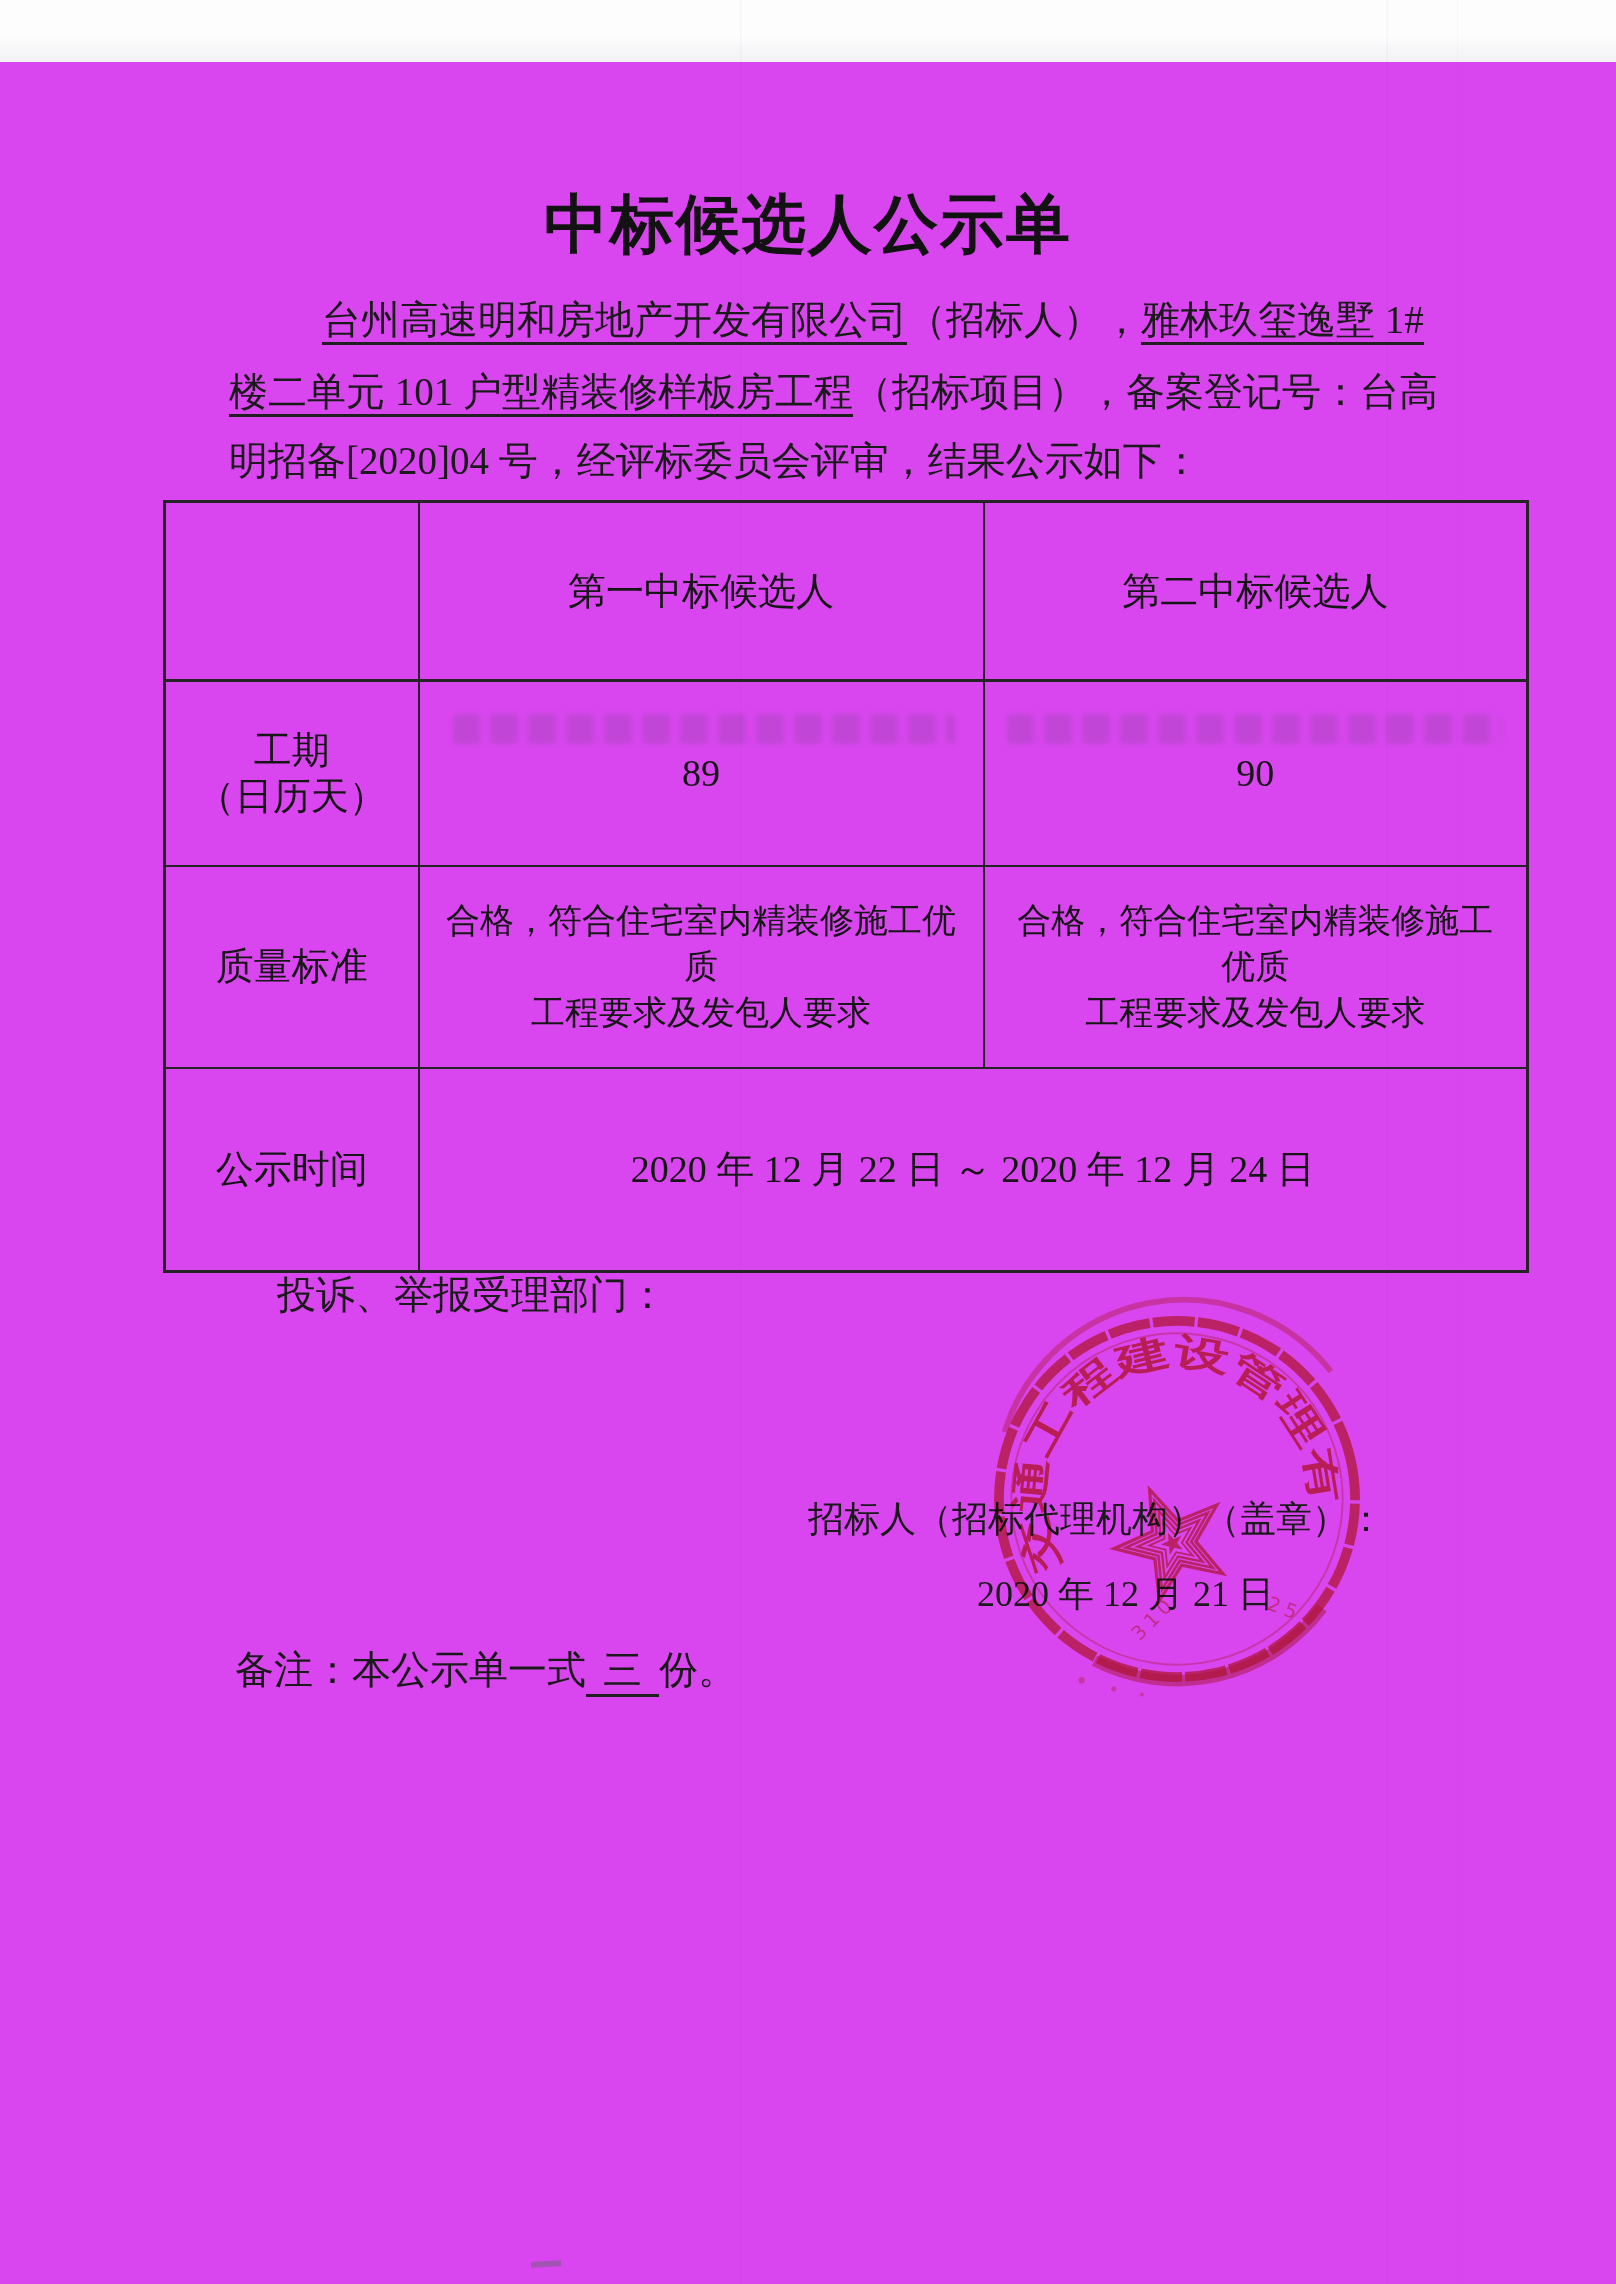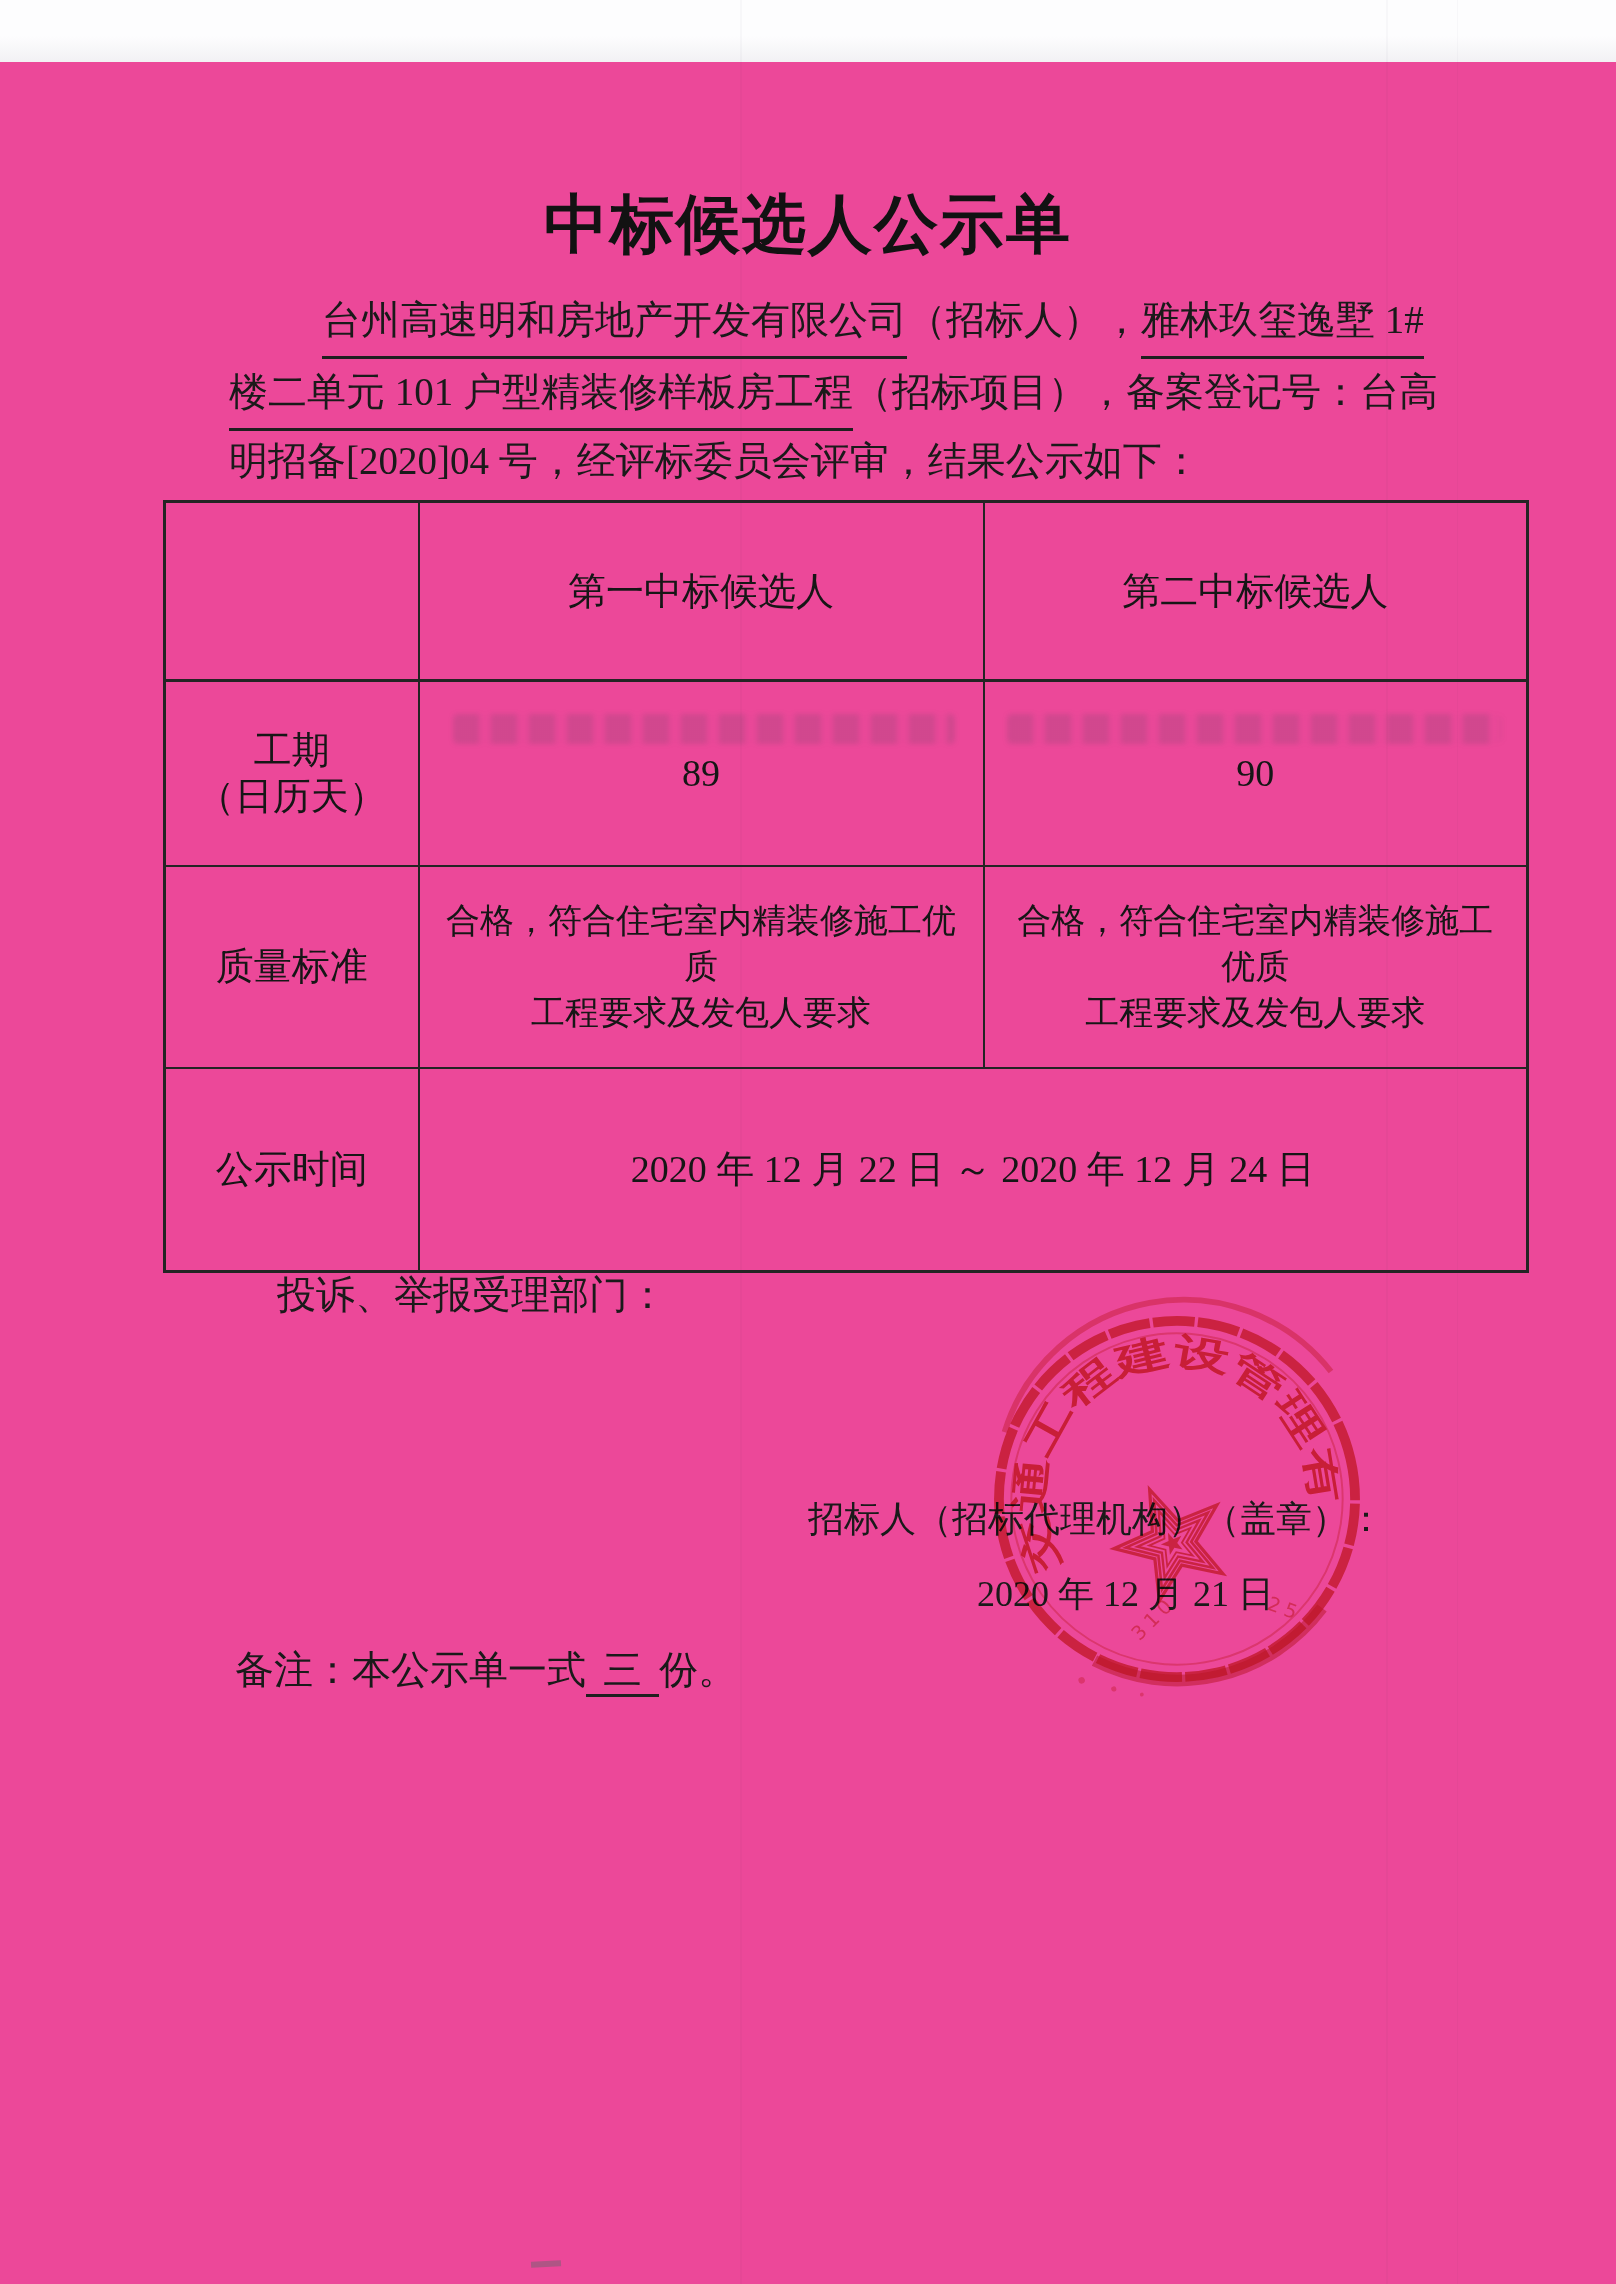--- a/index.html
+++ b/index.html
@@ -1,36 +1,36 @@
 <!DOCTYPE html>
 <html style="font-size:10.4px"><head>
 <meta charset="utf-8">
 <style>
   html,body{margin:0;padding:0;background:#d8d8dc;}
   .page{
     position:relative;
     width:1616px;height:2284px;
-    background:#ec4899;
+    background:#d946ef;
     overflow:hidden;
     font-family:"Liberation Serif","DejaVu Serif",serif;
     color:#1a1a1a;
   }
   .page::before{ 
     content:"";position:absolute;left:0;top:0;width:100%;height:62px;
     background:linear-gradient(180deg,#fdfdfe 0 36px,#f2f1f4 62px);
     pointer-events:none;
   }
   .streak{position:absolute;top:0;bottom:0;width:2px;background:rgba(40,40,60,.028);}
   .line{position:absolute;height:55px;line-height:55px;white-space:nowrap;font-size:39px;}
   .title{
     position:absolute;left:0;right:0;top:181px;text-align:center;
     font-family:"DejaVu Sans","Liberation Sans",sans-serif;
     font-weight:bold;font-size:64px;letter-spacing:2px;color:#121212;
   }
-  .ul{border-bottom:3.3px solid #1f1f1f;padding-bottom:15px;}
+  .ul{border-bottom:3.3px solid #1f1f1f;padding-bottom:1px;}
   .ul-pad{border-bottom:3.3px solid #1f1f1f;padding:0 17px 3.3px 17px;}
   
   table.notice{
     position:absolute;left:163px;top:500px;
     width:1364px;height:773px;
     border-collapse:collapse;table-layout:fixed;
     font-size:38px;color:#161616;
   }
   table.notice td{
     border:2px solid #242424;text-align:center;vertical-align:middle;

